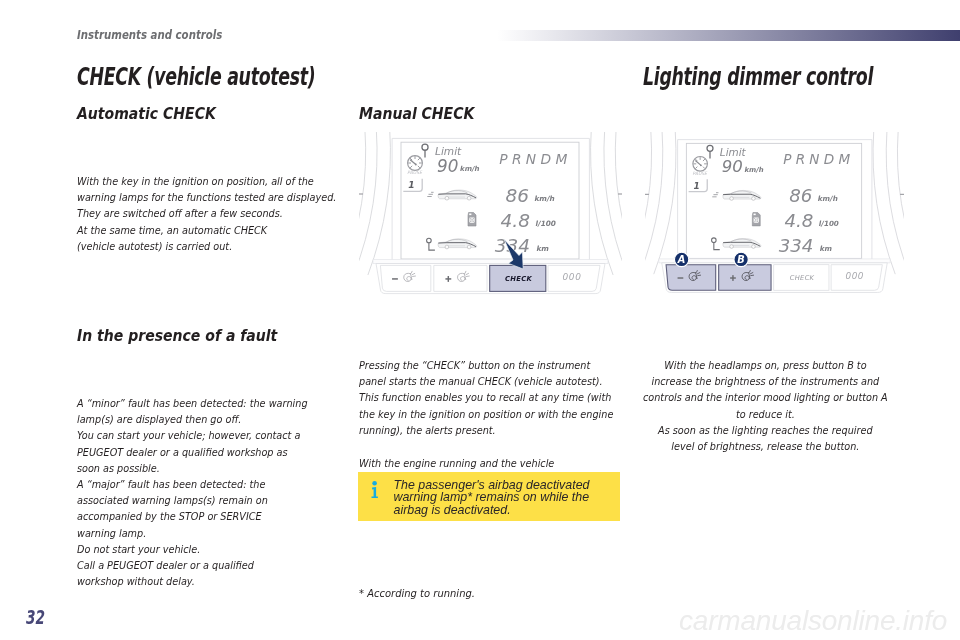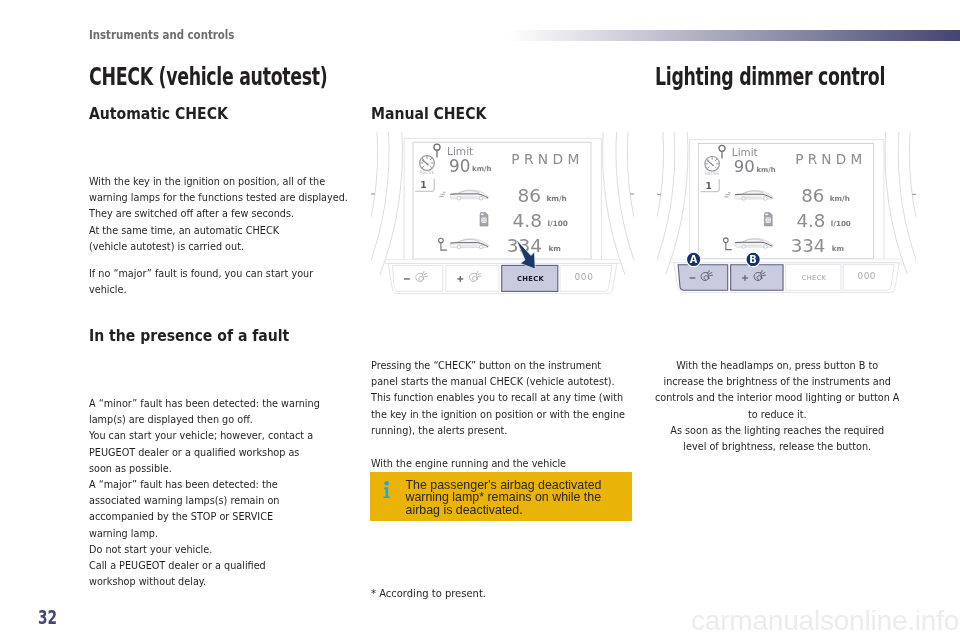--- a/index.html
+++ b/index.html
@@ -1,19 +1,19 @@
 <!DOCTYPE html>
 <html><head>
 <meta charset="utf-8">
 <title>Instruments and controls</title>
 <style>
   html,body{margin:0;padding:0;}
   body{width:960px;height:640px;background:#ffffff;
        font-family:"Liberation Sans",sans-serif;overflow:hidden;position:relative;}
-  .page{position:absolute;left:12px;top:0;width:930px;height:640px;}
+  .page{position:absolute;left:0;top:0;width:930px;height:640px;font-style:italic;}
 
   
   .chapter{position:absolute;left:77px;top:27px;font-size:12.6px;font-weight:bold;
            color:#6d6e71;font-family:"DejaVu Sans",sans-serif;font-stretch:condensed;white-space:nowrap;
            transform:scaleX(.9);transform-origin:0 0;}
   .hbar{position:absolute;left:497px;top:30px;width:463px;height:11px;
         background:linear-gradient(to right,#ffffff 0%,#3f3f6e 100%);}
 
   
   .title{position:absolute;font-size:25px;font-weight:bold;color:#231f20;
@@ -25,21 +25,21 @@
   
   .h2{position:absolute;font-size:16.6px;font-weight:bold;color:#231f20;
       font-family:"DejaVu Sans",sans-serif;font-stretch:condensed;white-space:nowrap;
       transform:scaleX(.94);transform-origin:0 0;}
 
   
   .body{position:absolute;font-size:10.75px;color:#231f20;line-height:16.2px;
         font-family:"DejaVu Sans",sans-serif;font-stretch:condensed;white-space:nowrap;margin-top:46px;}
 
   
-  .infobox{position:absolute;background:#eab308;}
+  .infobox{position:absolute;background:#fde047;}
   .infobox .ico{position:absolute;left:12.6px;top:8.8px;width:8px;height:17.5px;}
   .infobox .txt{position:absolute;left:35.5px;top:7px;font-size:12.4px;
       color:#2a2628;line-height:12.3px;font-family:"Liberation Sans",sans-serif;white-space:nowrap;}
 
   
   .footnote{position:absolute;left:359px;top:586.5px;font-size:11.1px;color:#231f20;
       font-family:"DejaVu Sans",sans-serif;font-stretch:condensed;white-space:nowrap;}
   .pageno{position:absolute;left:26px;top:606px;font-size:19px;font-weight:bold;
           color:#474777;font-family:"DejaVu Sans",sans-serif;font-stretch:condensed;
           transform:scaleX(.8);transform-origin:0 0;}
@@ -60,21 +60,20 @@
 <div class="page" data-name="manual-page">
 
   <div class="chapter" data-name="chapter-label">Instruments and controls</div>
   <div class="hbar" data-name="header-gradient-bar"></div>
 
   <div class="title title-left" data-name="page-title-left">CHECK (vehicle autotest)</div>
   <div class="title title-right" data-name="page-title-right">Lighting dimmer control</div>
 
   <div class="h2" style="left:77px;top:104px;" data-name="heading-automatic-check">Automatic CHECK</div>
   <div class="body" style="left:77px;top:128px;" data-name="left-paragraph-1">With the key in the ignition on position, all of the<br>warning lamps for the functions tested are displayed.<br>They are switched off after a few seconds.<br>At the same time, an automatic CHECK<br>(vehicle autotest) is carried out.</div>
-  <div class="body" style="left:77px;top:220px;" data-name="left-paragraph-2">If no “major” fault is found, you can start your<br>vehicle.</div>
   <div class="h2" style="left:77px;top:326px;" data-name="heading-fault">In the presence of a fault</div>
   <div class="body" style="left:77px;top:350px;" data-name="left-paragraph-3">A “minor” fault has been detected: the warning<br>lamp(s) are displayed then go off.<br>You can start your vehicle; however, contact a<br>PEUGEOT dealer or a qualified workshop as<br>soon as possible.<br>A “major” fault has been detected: the<br>associated warning lamps(s) remain on<br>accompanied by the STOP or SERVICE<br>warning lamp.<br>Do not start your vehicle.<br>Call a PEUGEOT dealer or a qualified<br>workshop without delay.</div>
 
   <div class="h2" style="left:359px;top:104px;" data-name="heading-manual-check">Manual CHECK</div>
   <div class="body" style="left:359px;top:410px;" data-name="middle-paragraph-2">With the engine running and the vehicle<br>moving, the instrument panel displays the<br>warning lamps (in the event of a fault).</div>
   <div class="body" style="left:359px;top:312px;" data-name="middle-paragraph-1">Pressing the “CHECK” button on the instrument<br>panel starts the manual CHECK (vehicle autotest).<br>This function enables you to recall at any time (with<br>the key in the ignition on position or with the engine<br>running), the alerts present.</div>
 
   <div class="infobox" style="left:358px;top:472px;width:262px;height:48.5px;" data-name="info-box">
     <svg class="ico" viewBox="0 0 8 17.5" data-name="info-icon" aria-hidden="true">
       <circle cx="3.6" cy="2.3" r="2.3" fill="#16ace0"></circle>
@@ -335,17 +334,17 @@
  </g>
    <g class="callouts" data-name="callouts">
     <circle cx="37.2" cy="128.1" r="7.3" fill="#15306a" stroke="#fff" stroke-width="1.2" data-name="callout-a-badge"></circle>
     <text class="ipt" x="37.2" y="131.9" font-size="10" font-weight="bold" fill="#fff" text-anchor="middle" data-name="callout-a-label">A</text>
     <circle cx="97.6" cy="128.1" r="7.3" fill="#15306a" stroke="#fff" stroke-width="1.2" data-name="callout-b-badge"></circle>
     <text class="ipt" x="97.6" y="131.9" font-size="10" font-weight="bold" fill="#fff" text-anchor="middle" data-name="callout-b-label">B</text>
    </g>
 </svg>
   </div>
 
-  <div class="footnote" data-name="footnote">* According to present.</div>
+  <div class="footnote" data-name="footnote">* According to running.</div>
   <div class="pageno" data-name="page-number">32</div>
   <div class="watermark" data-name="watermark">carmanualsonline.info</div>
 
 </div>
 
 </body></html>

